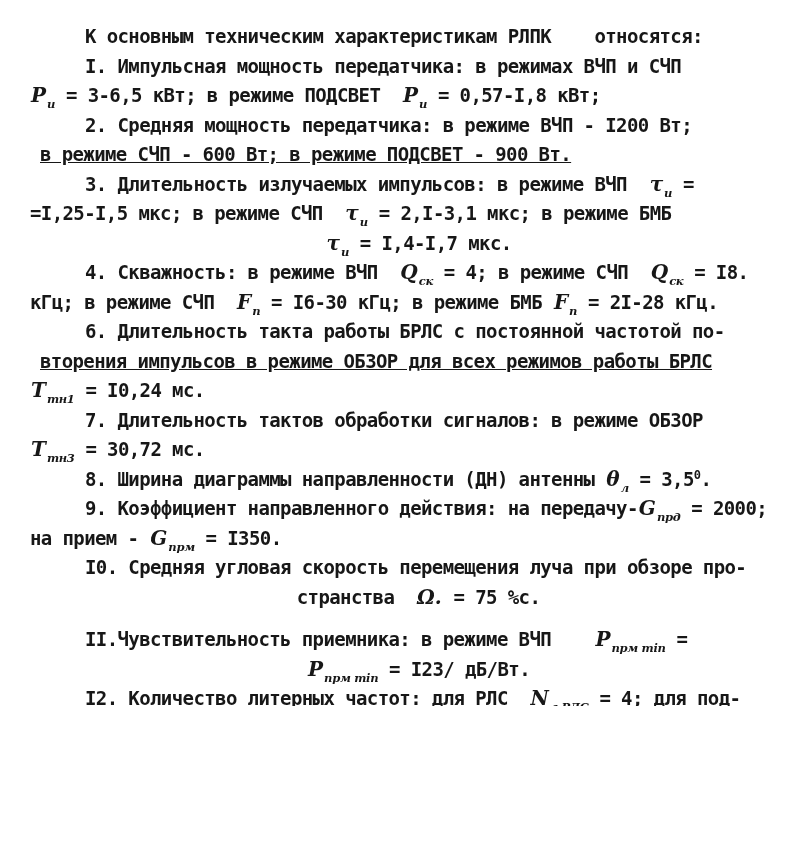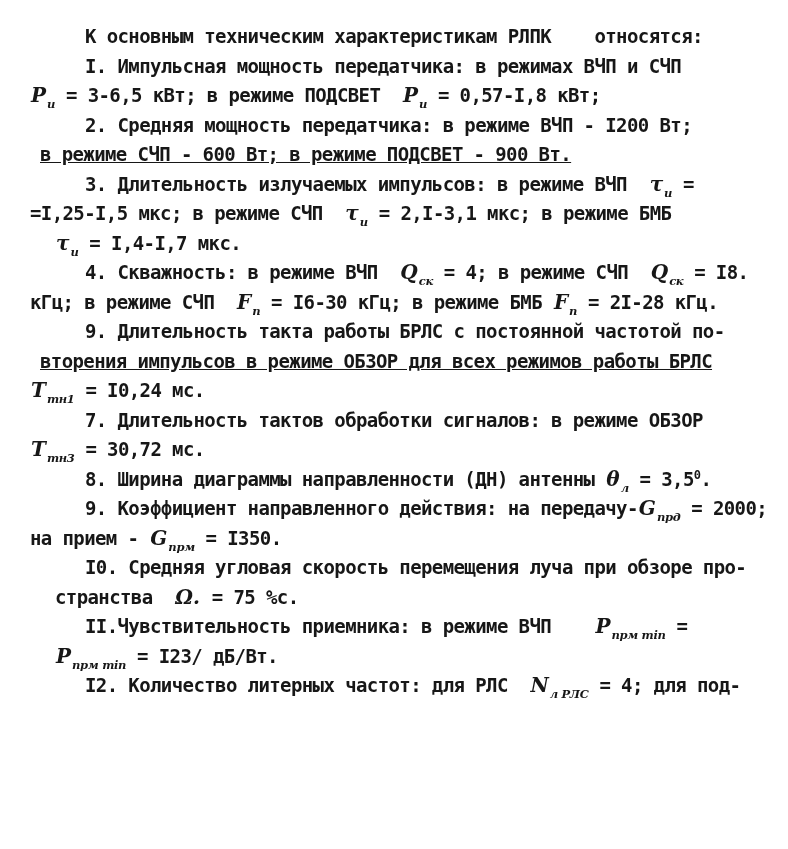--- a/index.html
+++ b/index.html
@@ -20,23 +20,23 @@
     letter-spacing: -0.6px;
     color: #171717;
   }
   .line {
     white-space: pre;
     line-height: 29.5px;
     min-height: 29.5px;
   }
   .ind0 { padding-left: 0; }
   .ind1 { padding-left: 55px; }  
-  .ind2 { padding-left: 25px; }  
+  .ind2 { padding-left: 25px; text-align: center; }  
   .ind3 { padding-left: 10px; text-decoration: underline; }  
-  .gap  { }    
+  .gap  { margin-top: 13px; }    
   .math {
     font-family: "DejaVu Serif", serif;
     font-style: italic;
     font-weight: 700;
     font-size: 20px;
     letter-spacing: 0;
   }
   .math .var { padding: 0 1px; }
   .math sub {
     font-size: 11.5px;
@@ -59,21 +59,21 @@
       <div class="line ind1"><span>К основным техническим характеристикам РЛПК    относятся:</span></div>
       <div class="line ind1"><span>I. Импульсная мощность передатчика: в режимах ВЧП и СЧП</span></div>
       <div class="line ind0"><span class="math"><span class="var">P</span><sub>и</sub></span><span> = 3-6,5 кВт; в режиме ПОДСВЕТ  </span><span class="math"><span class="var">P</span><sub>и</sub></span><span> = 0,57-I,8 кВт;</span></div>
       <div class="line ind1"><span>2. Средняя мощность передатчика: в режиме ВЧП - I200 Вт;</span></div>
       <div class="line ind3"><span>в режиме СЧП - 600 Вт; в режиме ПОДСВЕТ - 900 Вт.</span></div>
       <div class="line ind1"><span>3. Длительность излучаемых импульсов: в режиме ВЧП  </span><span class="math"><span class="var">τ</span><sub>и</sub></span><span> =</span></div>
       <div class="line ind0"><span>=I,25-I,5 мкс; в режиме СЧП  </span><span class="math"><span class="var">τ</span><sub>и</sub></span><span> = 2,I-3,1 мкс; в режиме БМБ</span></div>
       <div class="line ind2"><span class="math"><span class="var">τ</span><sub>и</sub></span><span> = I,4-I,7 мкс.</span></div>
       <div class="line ind1"><span>4. Скважность: в режиме ВЧП  </span><span class="math"><span class="var">Q</span><sub>ск</sub></span><span> = 4; в режиме СЧП  </span><span class="math"><span class="var">Q</span><sub>ск</sub></span><span> = I8.</span></div>
       <div class="line ind0"><span>кГц; в режиме СЧП  </span><span class="math"><span class="var">F</span><sub>п</sub></span><span> = I6-30 кГц; в режиме БМБ </span><span class="math"><span class="var">F</span><sub>п</sub></span><span> = 2I-28 кГц.</span></div>
-      <div class="line ind1"><span>9. Длительность такта работы БРЛС с постоянной частотой по-</span></div>
+      <div class="line ind1"><span>6. Длительность такта работы БРЛС с постоянной частотой по-</span></div>
       <div class="line ind3"><span>вторения импульсов в режиме ОБЗОР для всех режимов работы БРЛС</span></div>
       <div class="line ind0"><span class="math"><span class="var">T</span><sub>тн1</sub></span><span> = I0,24 мс.</span></div>
       <div class="line ind1"><span>7. Длительность тактов обработки сигналов: в режиме ОБЗОР</span></div>
       <div class="line ind0"><span class="math"><span class="var">T</span><sub>тн3</sub></span><span> = 30,72 мс.</span></div>
       <div class="line ind1"><span>8. Ширина диаграммы направленности (ДН) антенны </span><span class="math"><span class="var">θ</span><sub>л</sub></span><span> = 3,5</span><sup class="sup">0</sup><span>.</span></div>
       <div class="line ind1"><span>9. Коэффициент направленного действия: на передачу-</span><span class="math"><span class="var">G</span><sub>прд</sub></span><span> = 2000;</span></div>
       <div class="line ind0"><span>на прием - </span><span class="math"><span class="var">G</span><sub>прм</sub></span><span> = I350.</span></div>
       <div class="line ind1"><span>I0. Средняя угловая скорость перемещения луча при обзоре про-</span></div>
       <div class="line ind2"><span>странства  </span><span class="math"><span class="var">Ω.</span></span><span> = 75 %с.</span></div>
       <div class="line ind1 gap"><span>II.Чувствительность приемника: в режиме ВЧП    </span><span class="math"><span class="var">P</span><sub>прм min</sub></span><span> =</span></div>

